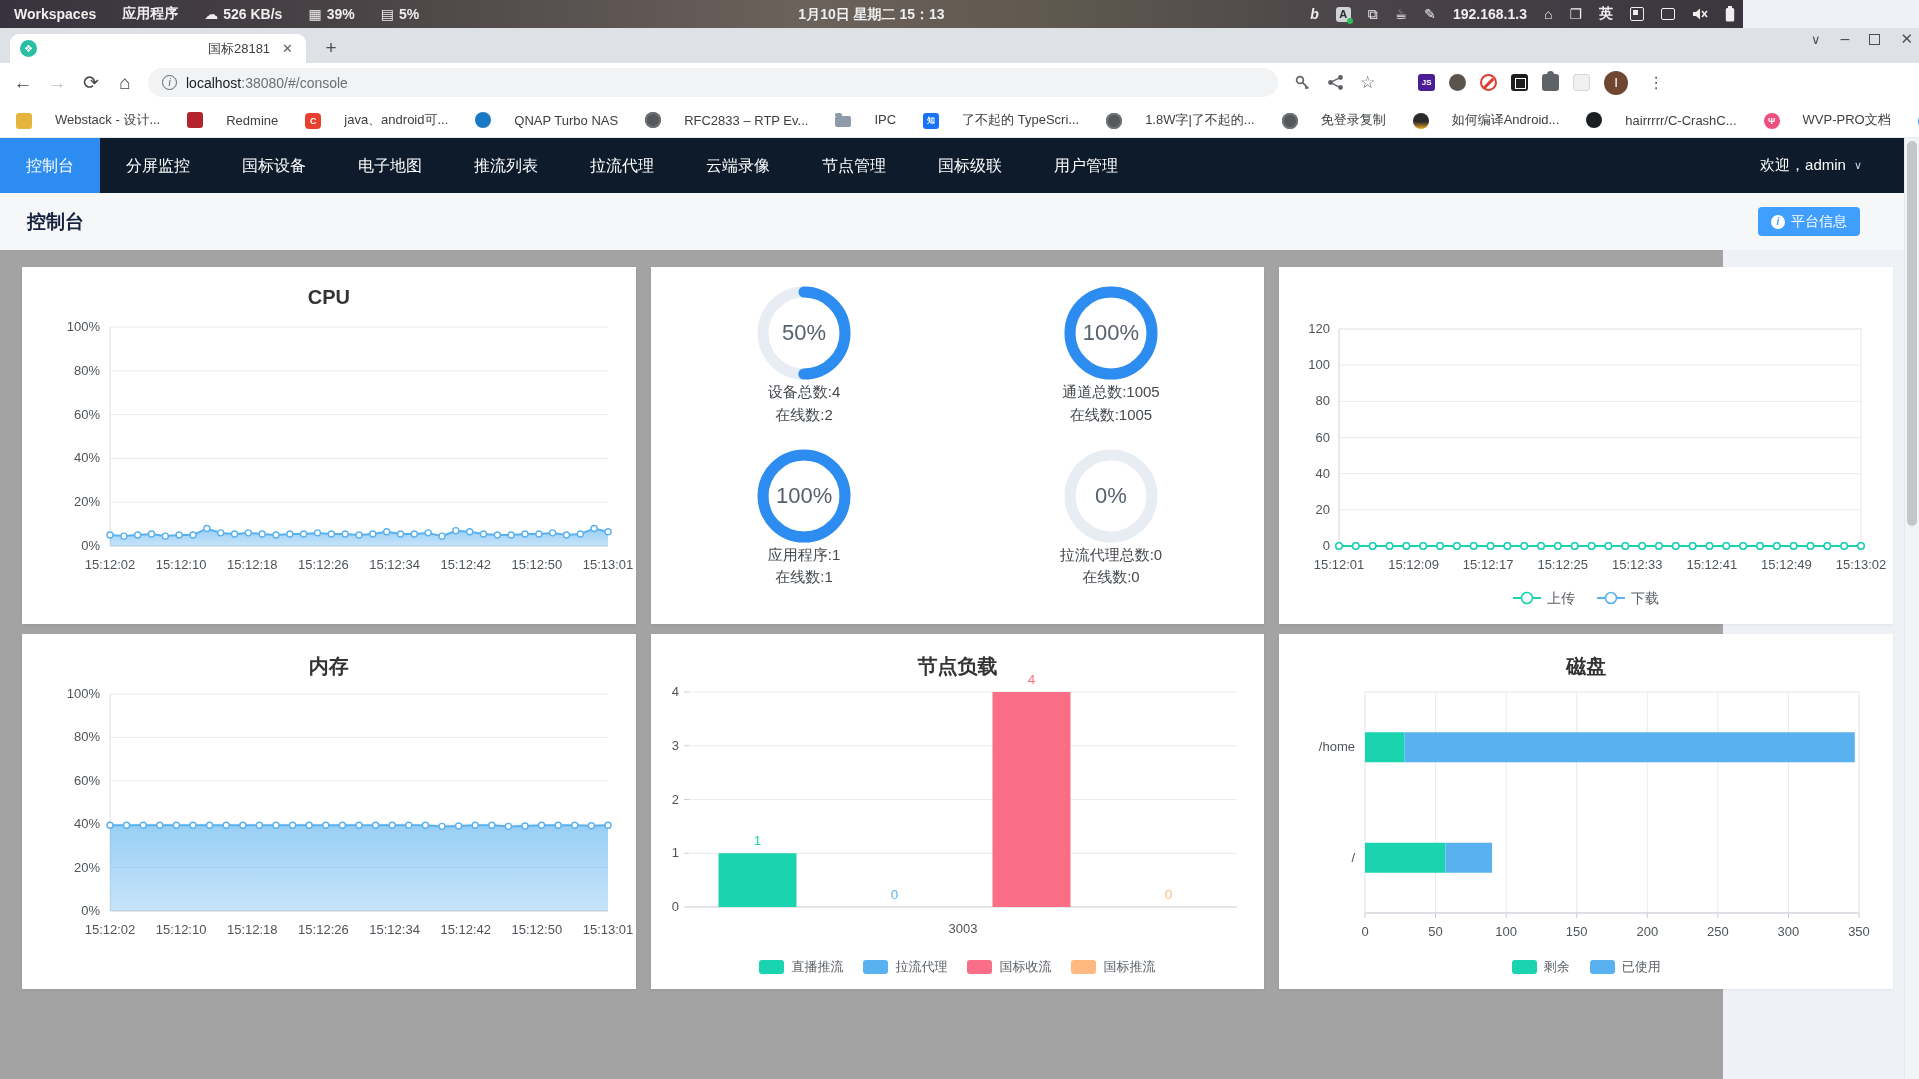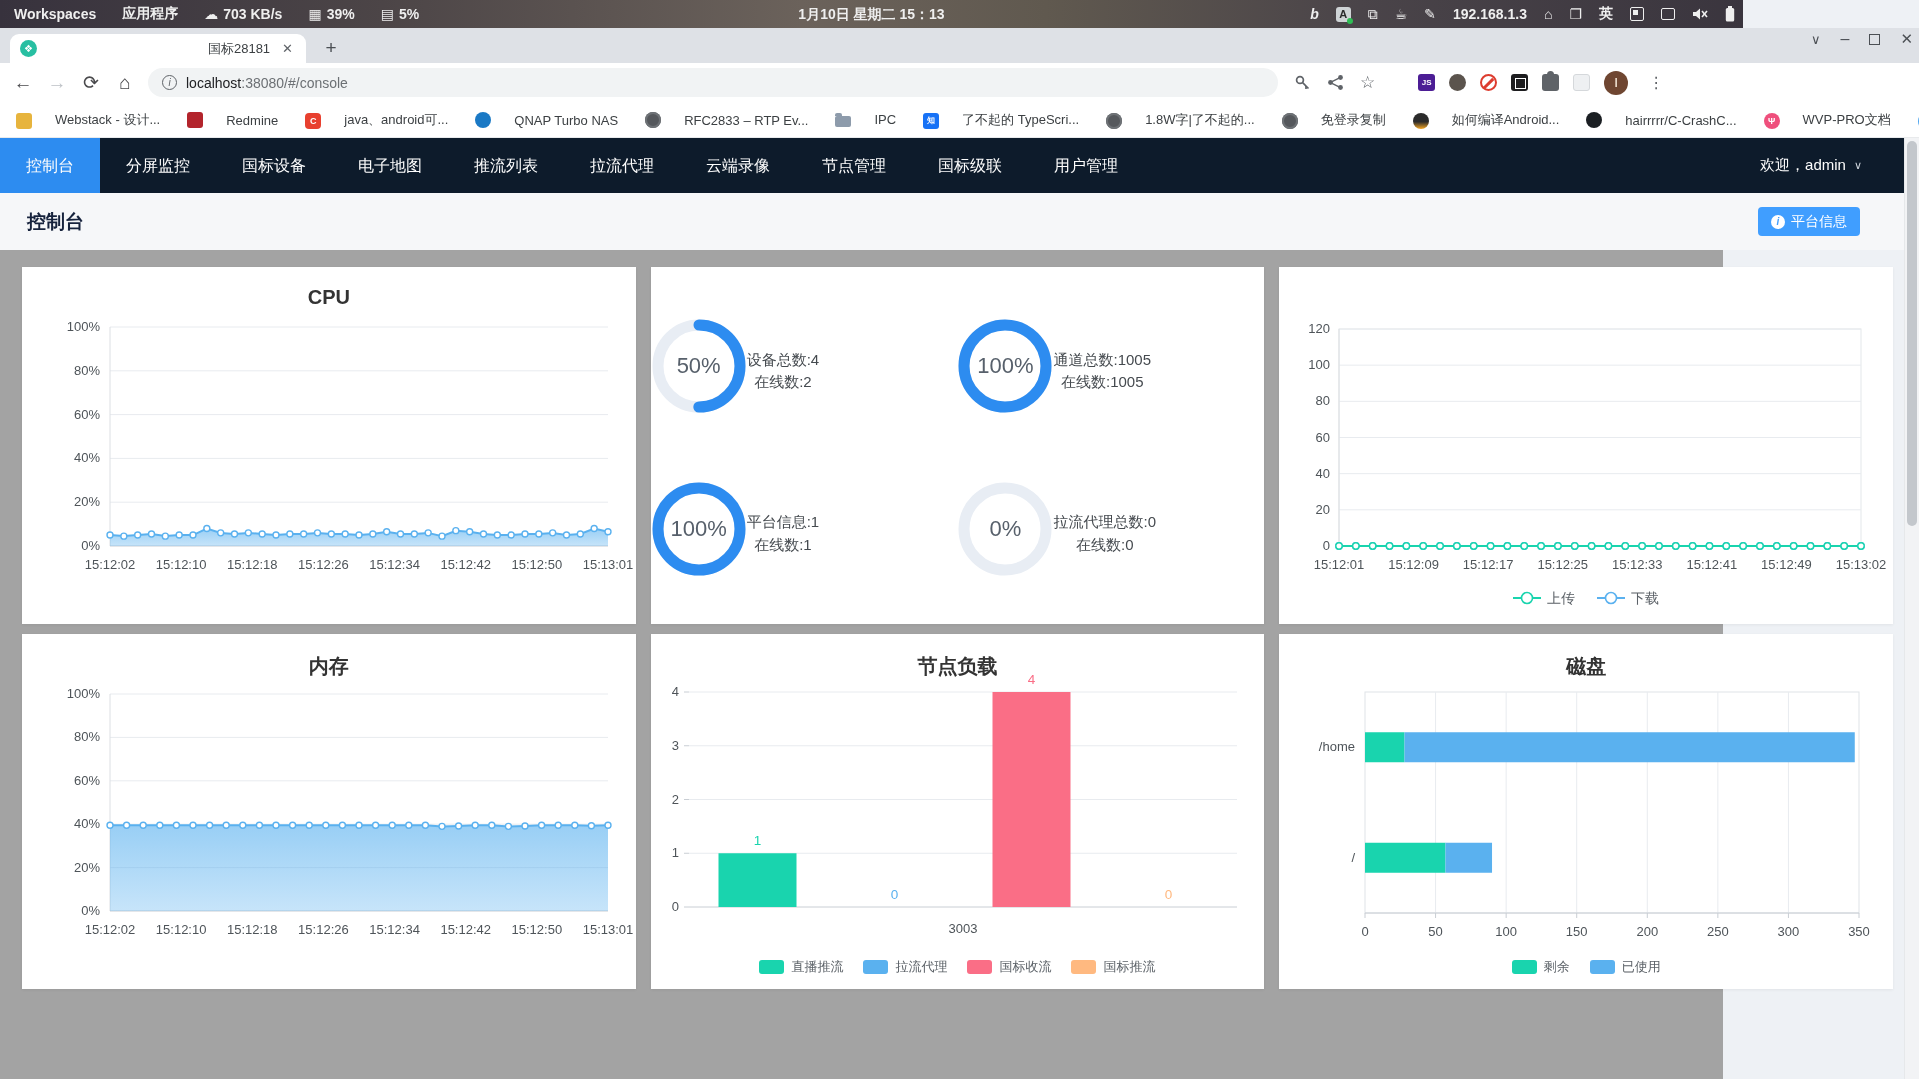--- a/index.html
+++ b/index.html
@@ -99,40 +99,40 @@
   .ptitle{position:absolute;left:0;right:0;top:19px;text-align:center;font-size:20px;font-weight:bold;color:#333;z-index:2;pointer-events:none;}
   .chart-host{position:absolute;inset:0;}
   .chart-host svg{position:absolute;left:0;top:0;}
 
   .legend{position:absolute;left:0;right:0;bottom:13px;display:flex;justify-content:center;align-items:center;gap:20px;z-index:2;}
   .legend .item{display:flex;align-items:center;gap:7px;font-size:13px;color:#5b6167;}
   .legend .sw{width:25px;height:14px;border-radius:3px;}
 
   
   .rings-grid{position:absolute;inset:0;display:grid;grid-template-columns:1fr 1fr;grid-template-rows:1fr 1fr;padding:18px 0 14px;}
-  .ring-cell{display:flex;flex-direction:row;align-items:center;}
+  .ring-cell{display:flex;flex-direction:column;align-items:center;}
   .ringwrap{position:relative;width:96px;height:96px;}
   .ring-pct{position:absolute;inset:0;display:flex;align-items:center;justify-content:center;font-size:22px;color:#57606b;}
-  .ring-lbl{margin-top:10px;font-size:15px;color:#454a4f;text-align:center;line-height:1.5;}
+  .ring-lbl{margin-top:0;font-size:15px;color:#454a4f;text-align:center;line-height:1.5;}
 
   .scrollbar{position:absolute;right:0;top:138px;width:15px;height:941px;background:#f2f3f5;border-left:1px solid #e6e8ea;}
   .scroll-thumb{position:absolute;left:2px;right:2px;top:3px;height:385px;background:#c3c7cc;border-radius:6px;}
 </style>
 </head>
 <body>
 
 <div id="screen">
 
   <div class="sysbar">
     <div class="sys-left">
       <span>Workspaces</span>
       <span>应用程序</span>
       <span class="sys-stat">
         <span class="glyph">☁</span>
-        <span>703 KB/s</span>
+        <span>526 KB/s</span>
       </span>
       <span class="sys-stat">
         <span class="glyph">▦</span>
         <span>39%</span>
       </span>
       <span class="sys-stat">
         <span class="glyph">▤</span>
         <span>5%</span>
       </span>
     </div>
@@ -402,21 +402,21 @@
               </div>
               <div class="ring-cell">
                 <div class="ringwrap">
                   <svg width="96" height="96">
                     <circle cx="48" cy="48" r="41" fill="none" stroke="#e8edf4" stroke-width="11"></circle>
                     <circle cx="48" cy="48" r="41" fill="none" stroke="#2d8cf0" stroke-width="11" stroke-linecap="round" stroke-dasharray="257.6 257.6" transform="rotate(-90 48 48)"></circle>
                   </svg>
                   <div class="ring-pct">100%</div>
                 </div>
                 <div class="ring-lbl">
-                  <div>平台信息:1</div>
+                  <div>应用程序:1</div>
                   <div>在线数:1</div>
                 </div>
               </div>
               <div class="ring-cell">
                 <div class="ringwrap">
                   <svg width="96" height="96">
                     <circle cx="48" cy="48" r="41" fill="none" stroke="#e8edf4" stroke-width="11"></circle>
                   </svg>
                   <div class="ring-pct">0%</div>
                 </div>

